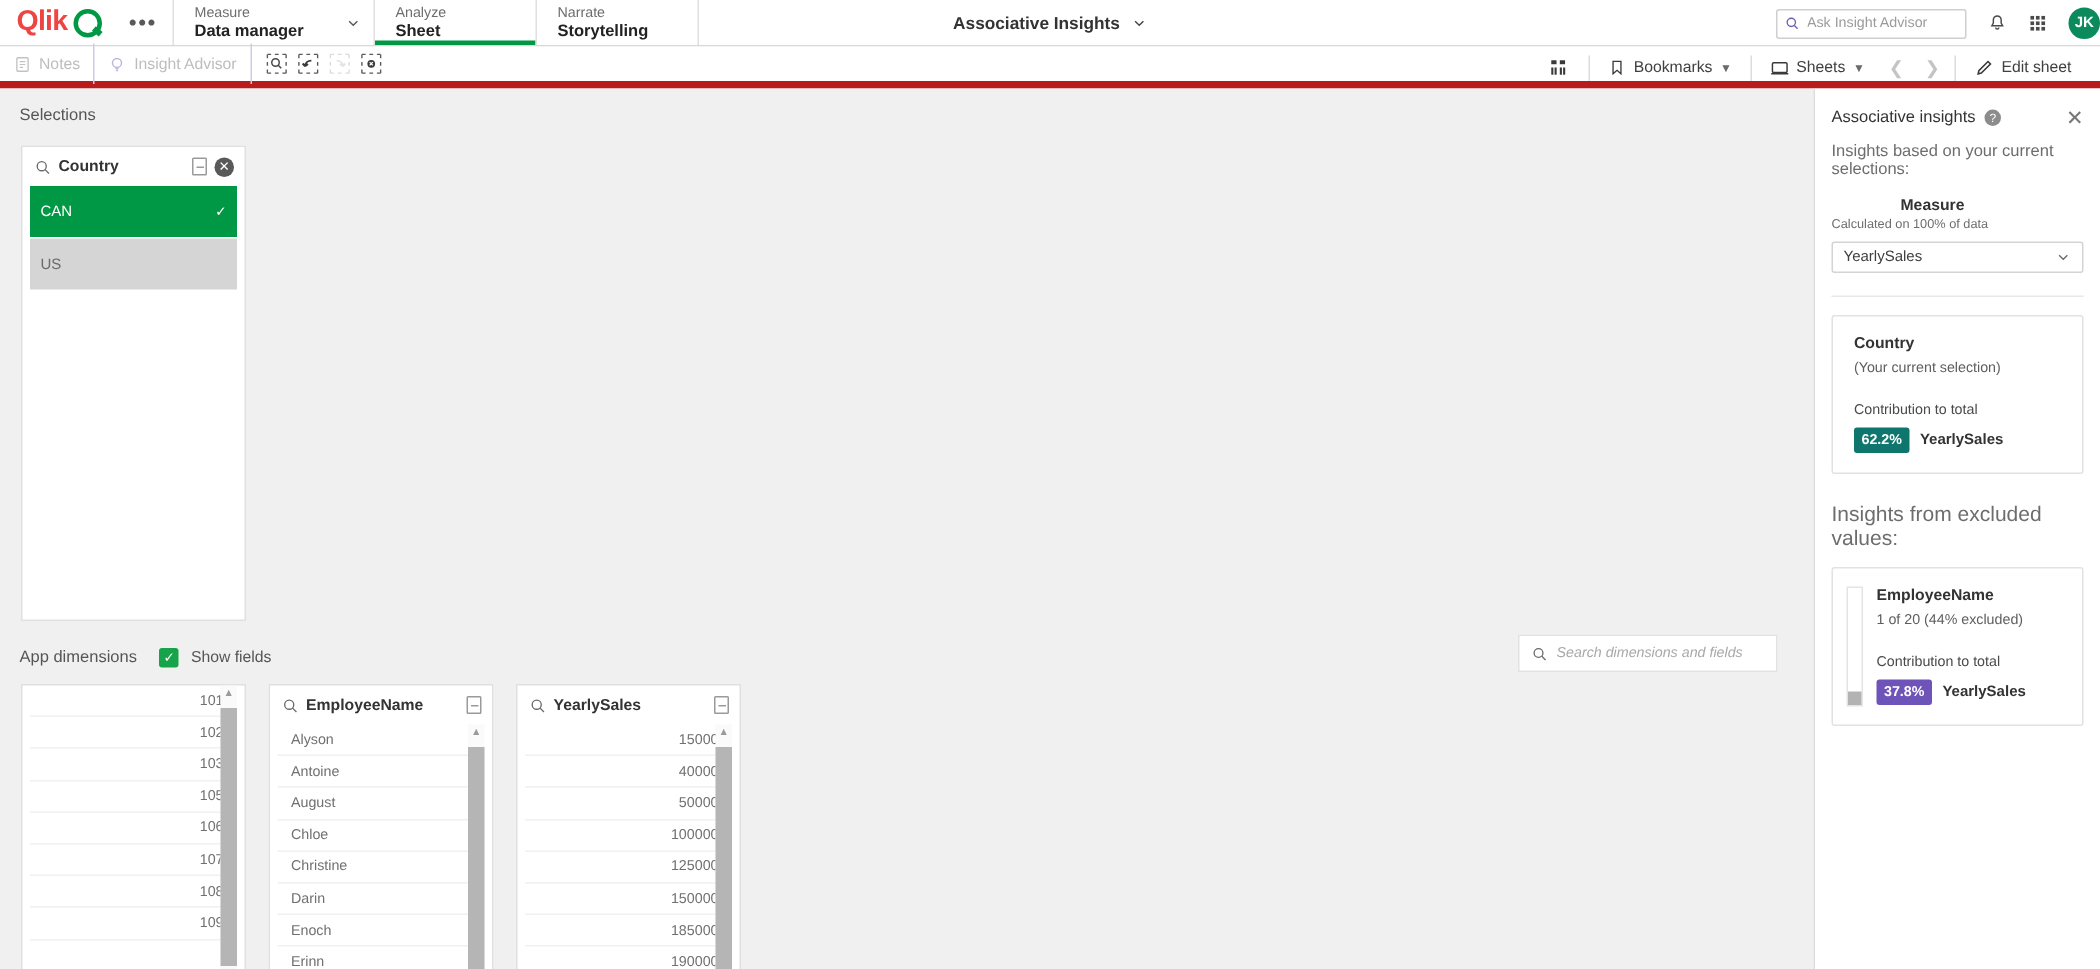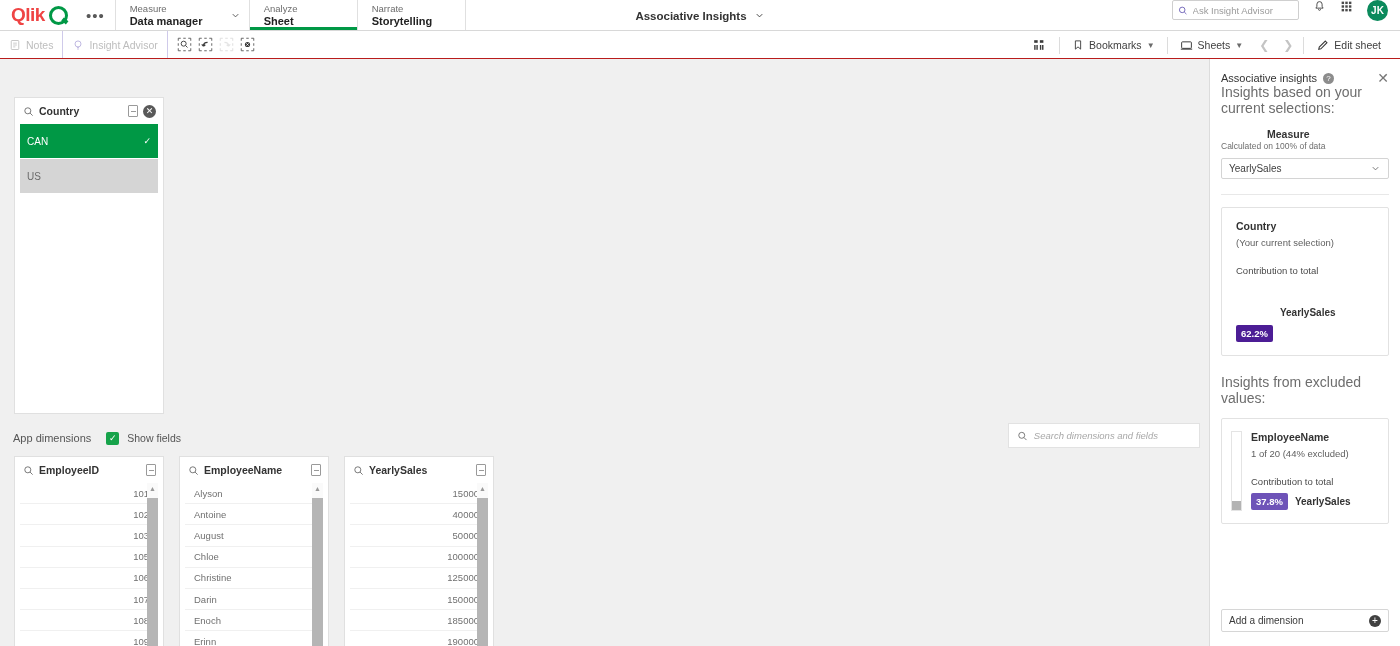--- a/index.html
+++ b/index.html
@@ -47,42 +47,42 @@
   }
   .nav-end { border-left: 1px solid #e0e0e0; width: 1px; }
   .center-title {
     position: absolute; left: 0; right: 0; top: 0; height: 31px;
     display: flex; align-items: center; justify-content: center;
     gap: 7px; pointer-events: none;
   }
   .center-title span { font-size: 11.5px; font-weight: bold; color: #333; pointer-events: auto; cursor: pointer; }
   .topbar-right {
     position: absolute; right: 0; top: 0; height: 31px;
-    display: flex; align-items: flex-start; gap: 14px; padding-right: 12px;
+    display: flex; align-items: center; gap: 14px; 
   }
   .ask-box {
     width: 127px; height: 20px; border: 1px solid #cfcfcf; border-radius: 2px;
     display: flex; align-items: center; padding: 0 5px; gap: 5px; background: #fff;
   }
   .ask-box input {
     border: none; outline: none; font-size: 9.5px; color: #8c8c8c;
     font-family: "Liberation Sans", sans-serif; width: 100%; background: transparent;
   }
   .ask-box input::placeholder { color: #9b9b9b; }
   .ico { cursor: pointer; display: flex; align-items: center; justify-content: center; }
   .avatar {
     width: 21px; height: 21px; border-radius: 50%; background: #0b8a5c;
     color: #fff; font-size: 10px; font-weight: bold;
     display: flex; align-items: center; justify-content: center; cursor: pointer;
   }
 
   
   .toolbar {
     position: absolute; top: 31px; left: 0; width: 1400px; height: 28px;
-    background: #fff; border-bottom: 1px solid #b91c1c; display: flex; align-items: center;
+    background: #fff; border-bottom: 5px solid #b91c1c; display: flex; align-items: center;
   }
   .tb-item {
     display: flex; align-items: center; gap: 5px; height: 28px; padding: 0 9px;
     font-size: 10.5px; cursor: pointer; color: #404040;
   }
   .tb-item.disabled { color: #bdbdbd; cursor: default; }
   .tb-item.boxed { border-left: 1px solid #cfcaea; border-right: 1px solid #cfcaea; height: 27px; }
   .tb-sel-icons { display: flex; align-items: center; gap: 4px; padding-left: 8px; }
   .selicon {
     width: 17px; height: 17px; display: flex; align-items: center; justify-content: center;
@@ -135,21 +135,21 @@
     display: flex; align-items: center;
   }
   .appdim-lbl { font-size: 11px; color: #555; padding-left: 13px; }
   .chkbox {
     width: 13px; height: 13px; background: #16a34a; border-radius: 2px; margin-left: 15px;
     display: flex; align-items: center; justify-content: center; color: #fff; font-size: 9px;
     cursor: pointer;
   }
   .showfields-lbl { font-size: 10.5px; color: #555; margin-left: 8px; }
   .dim-search {
-    position: absolute; right: 9px; top: 364px; width: 192px; height: 25px;
+    position: absolute; right: 24px; top: 364px; width: 173px; height: 25px;
     background: #fff; border: 1px solid #e2e2e2; display: flex; align-items: center;
     gap: 6px; padding: 0 8px;
   }
   .dim-search input {
     border: none; outline: none; font-size: 9.5px; font-style: italic; color: #9a9a9a;
     font-family: "Liberation Sans", sans-serif; background: transparent; width: 100%;
   }
   .dim-search input::placeholder { color: #a8a8a8; font-style: italic; }
 
   .fieldboxes { position: absolute; top: 397px; left: 14px; display: flex; gap: 15px; }
@@ -179,42 +179,42 @@
     position: absolute; top: 59px; right: 0; width: 191px; height: 587px;
     background: #fff; border-left: 1px solid #dcdcdc; padding: 0 11px;
   }
   .rp-head { display: flex; align-items: center; gap: 6px; padding-top: 13px; }
   .rp-head .t { font-size: 11px; color: #333; }
   .help-ico {
     width: 11px; height: 11px; border-radius: 50%; background: #8c8c8c; color: #fff;
     font-size: 8px; display: flex; align-items: center; justify-content: center; cursor: pointer;
   }
   .close-x { margin-left: auto; font-size: 14px; color: #767676; cursor: pointer; line-height: 11px; }
-  .rp-sub { font-size: 14px; color: #6d6d6d; }
+  .rp-sub { font-size: 11px; color: #6d6d6d; margin-top: 11px; }
   .rp-measure { font-size: 10.5px; font-weight: bold; color: #333; margin-top: 12px; margin-left: 46px; }
   .rp-calc { font-size: 8.5px; color: #6d6d6d; margin-top: 1px; }
   .rp-select {
     margin-top: 7px; height: 21px; border: 1px solid #d4d4d4; border-radius: 2px;
     display: flex; align-items: center; padding: 0 7px; font-size: 10px; color: #3e3e3e;
     cursor: pointer;
   }
   .rp-select .cv { flex: 1; }
   .rp-divider { height: 1px; background: #e8e8e8; margin-top: 15px; }
   .card {
     margin-top: 12px; border: 1px solid #e2e2e2; border-radius: 2px;
     padding: 12px 11px 13px 14px; position: relative;
   }
   .card .cname { font-size: 10.5px; font-weight: bold; color: #333; }
   .card .csub { font-size: 9.5px; color: #5e5e5e; margin-top: 5px; }
   .card .ctot { font-size: 9.5px; color: #4a4a4a; margin-top: 17px; }
   .badge-row { display: flex; align-items: center; gap: 7px; margin-top: 6px; }
   .badge {
     color: #fff; font-size: 9.5px; font-weight: bold; padding: 3px 5px; border-radius: 2px;
   }
-  .badge.green { background: #4c1d95; margin-top: 43px; }
+  .badge.green { background: #0f766e; }
   .badge.purple { background: #6e53b8; }
   .badge-lbl { font-size: 10px; font-weight: bold; color: #333; }
   .rp-excl { font-size: 14px; color: #6d6d6d; margin-top: 18px; }
   .gauge {
     position: absolute; left: 9px; top: 12px; width: 11px; bottom: 12px;
     background: #fff; border: 1px solid #e4e4e4;
   }
   .gauge-fill { position: absolute; left: 0; right: 0; bottom: 0; height: 9px; background: #b3b3b3; }
   .add-dim {
     position: absolute; left: 11px; right: 11px; bottom: 14px; height: 23px;
@@ -379,20 +379,21 @@
       <div class="tb-item">
         <svg width="13" height="13" viewBox="0 0 16 16">
           <path d="M11.5 2.5l2 2-7.5 7.5-2.6.6.6-2.6z" fill="none" stroke="#3a3a3a" stroke-width="1.3"></path>
           </svg>
         <span>Edit sheet</span>
       </div>
     </div>
   </div>
 
   <div class="main">
+    <div class="sec-title">Selections</div>
 
     <div class="selbox">
       <div class="selbox-head">
         <svg width="11" height="11" viewBox="0 0 16 16">
           <circle cx="7" cy="7" r="4.4" fill="none" stroke="#6a6a6a" stroke-width="1.3"></circle>
           <path d="M10.3 10.3L14 14" stroke="#6a6a6a" stroke-width="1.3"></path>
           </svg>
         <span class="ttl">Country</span>
         <span class="sq-ico"></span>
         <span class="clear-ico">✕</span>
@@ -417,28 +418,20 @@
     <div class="dim-search">
       <svg width="12" height="12" viewBox="0 0 16 16">
         <circle cx="7" cy="7" r="4.4" fill="none" stroke="#6a6a6a" stroke-width="1.3"></circle>
         <path d="M10.3 10.3L14 14" stroke="#6a6a6a" stroke-width="1.3"></path>
         </svg>
       <input placeholder="Search dimensions and fields" style="">
     </div>
 
     <div class="fieldboxes">
         <div class="fieldbox">
-          <div class="fieldbox-head">
-            <svg width="11" height="11" viewBox="0 0 16 16">
-              <circle cx="7" cy="7" r="4.4" fill="none" stroke="#6a6a6a" stroke-width="1.3"></circle>
-              <path d="M10.3 10.3L14 14" stroke="#6a6a6a" stroke-width="1.3"></path>
-            </svg>
-            <span class="ttl">EmployeeID</span>
-            <span class="sq-ico"></span>
-          </div>
           <div class="fb-body">
             <div class="fb-rows">
               <div class="fb-row num">101</div>
               <div class="fb-row num">102</div>
               <div class="fb-row num">103</div>
               <div class="fb-row num">105</div>
               <div class="fb-row num">106</div>
               <div class="fb-row num">107</div>
               <div class="fb-row num">108</div>
               <div class="fb-row num">109</div>
@@ -547,18 +540,14 @@
         <div class="cname">EmployeeName</div>
         <div class="csub">1 of 20 (44% excluded)</div>
         <div class="ctot">Contribution to total</div>
         <div class="badge-row">
           <span class="badge purple">37.8%</span>
           <span class="badge-lbl">YearlySales</span>
         </div>
       </div>
     </div>
 
-    <div class="add-dim">
-      <span class="t">Add a dimension</span>
-      <span class="plus-ico">+</span>
-    </div>
   </div>
 </div>
 
 </body></html>

